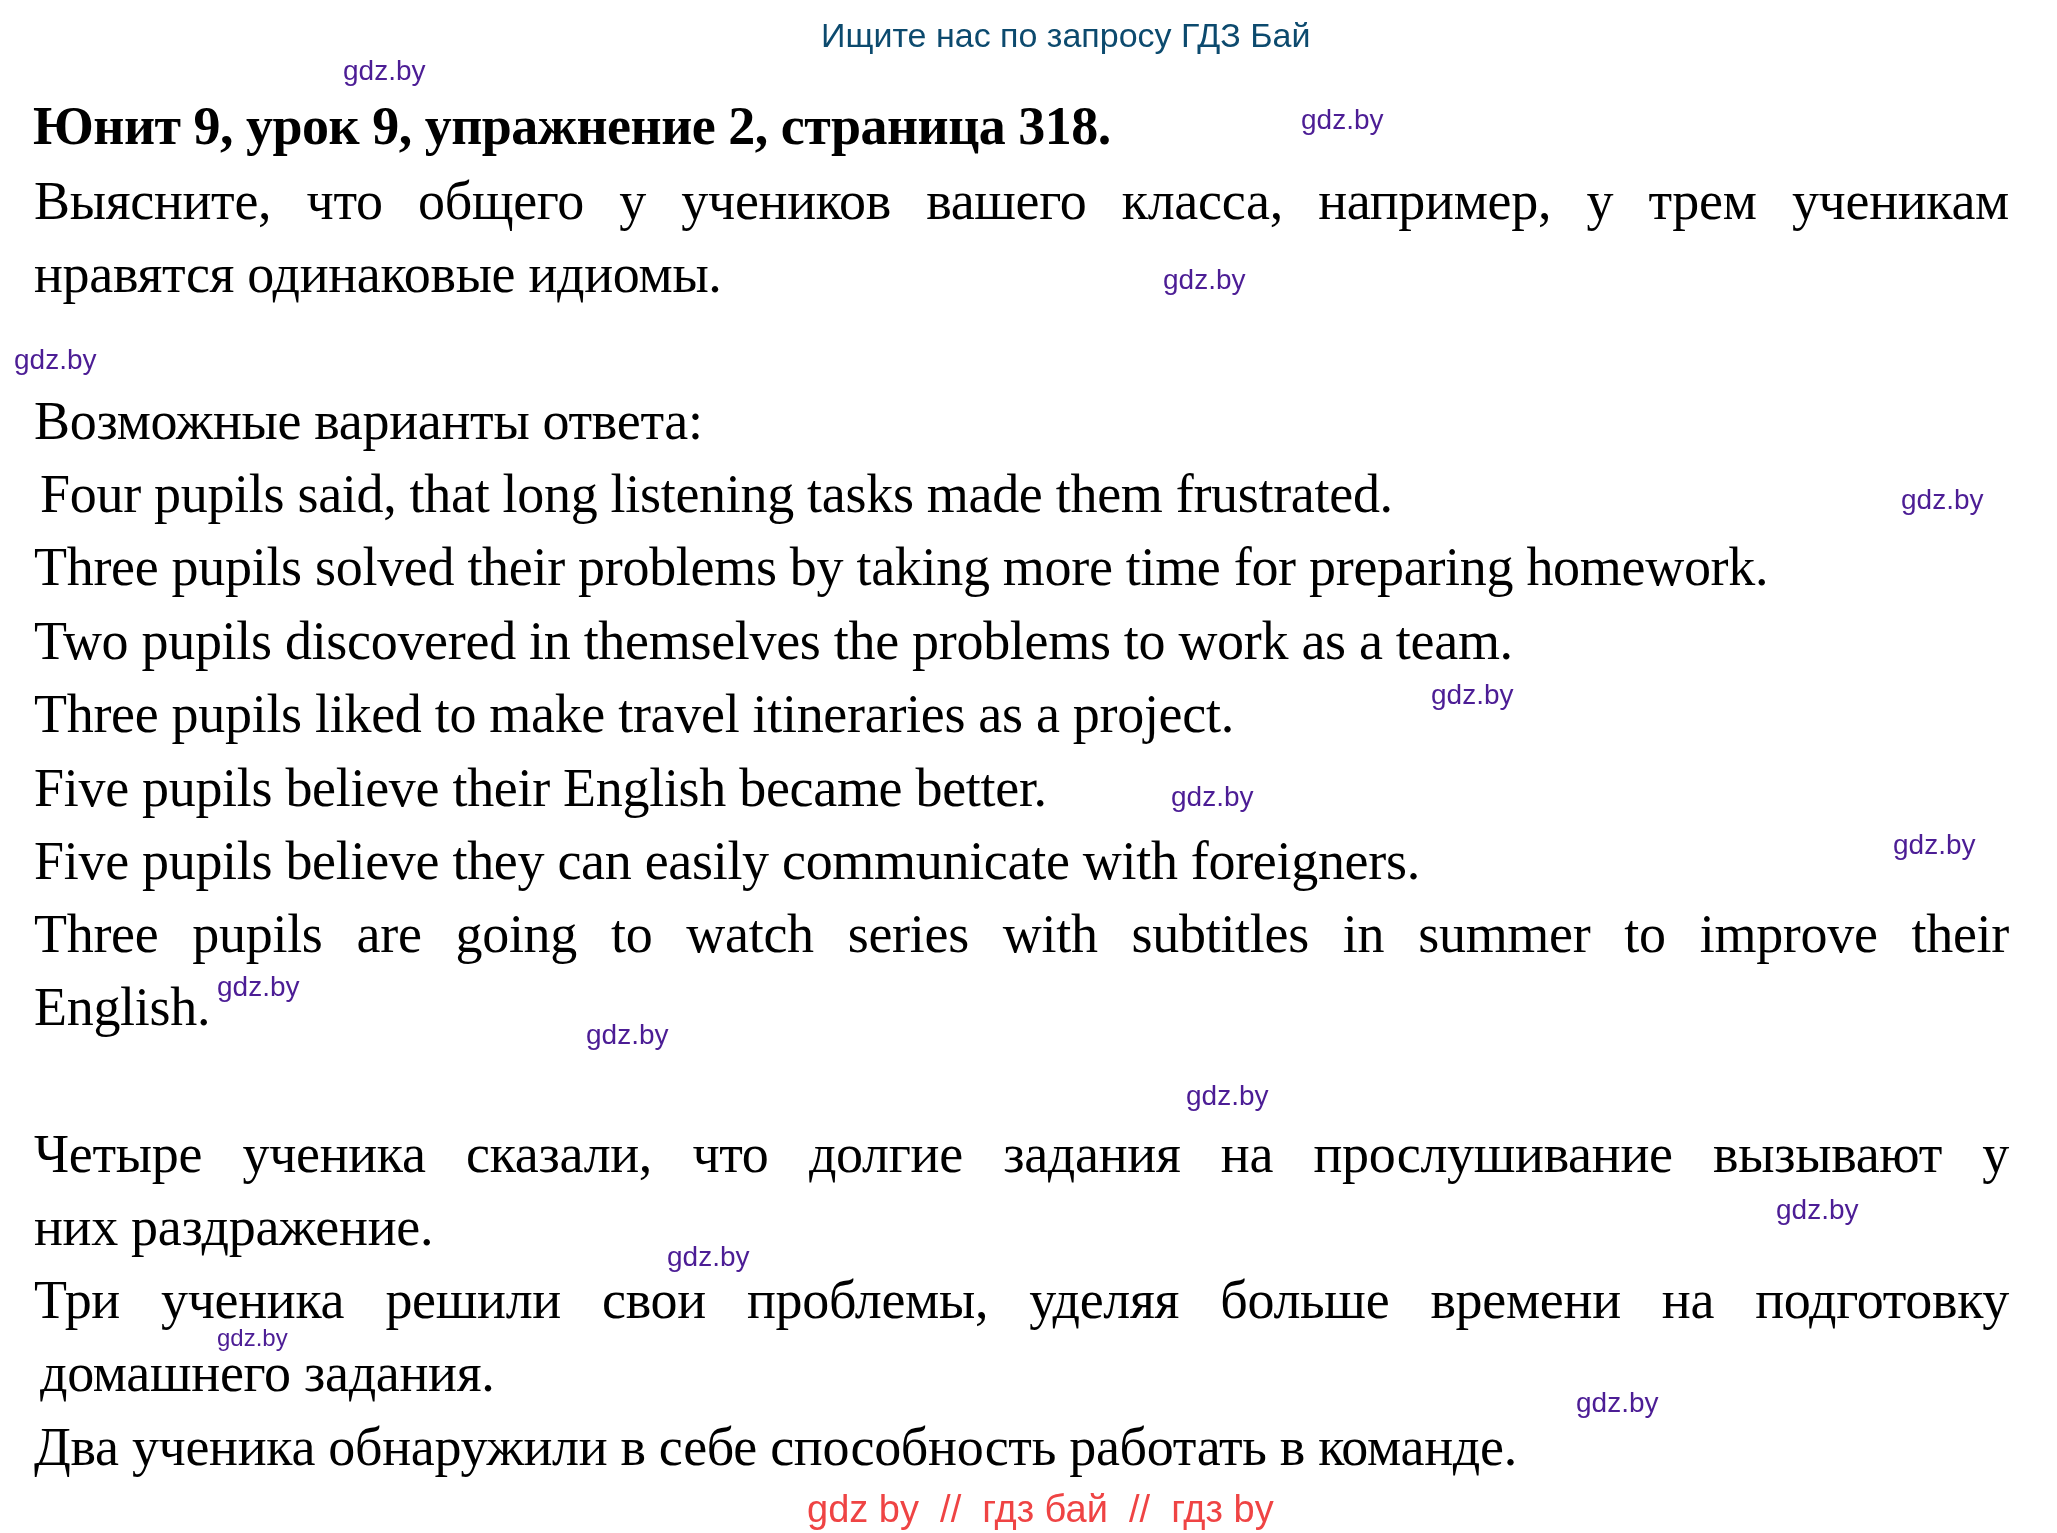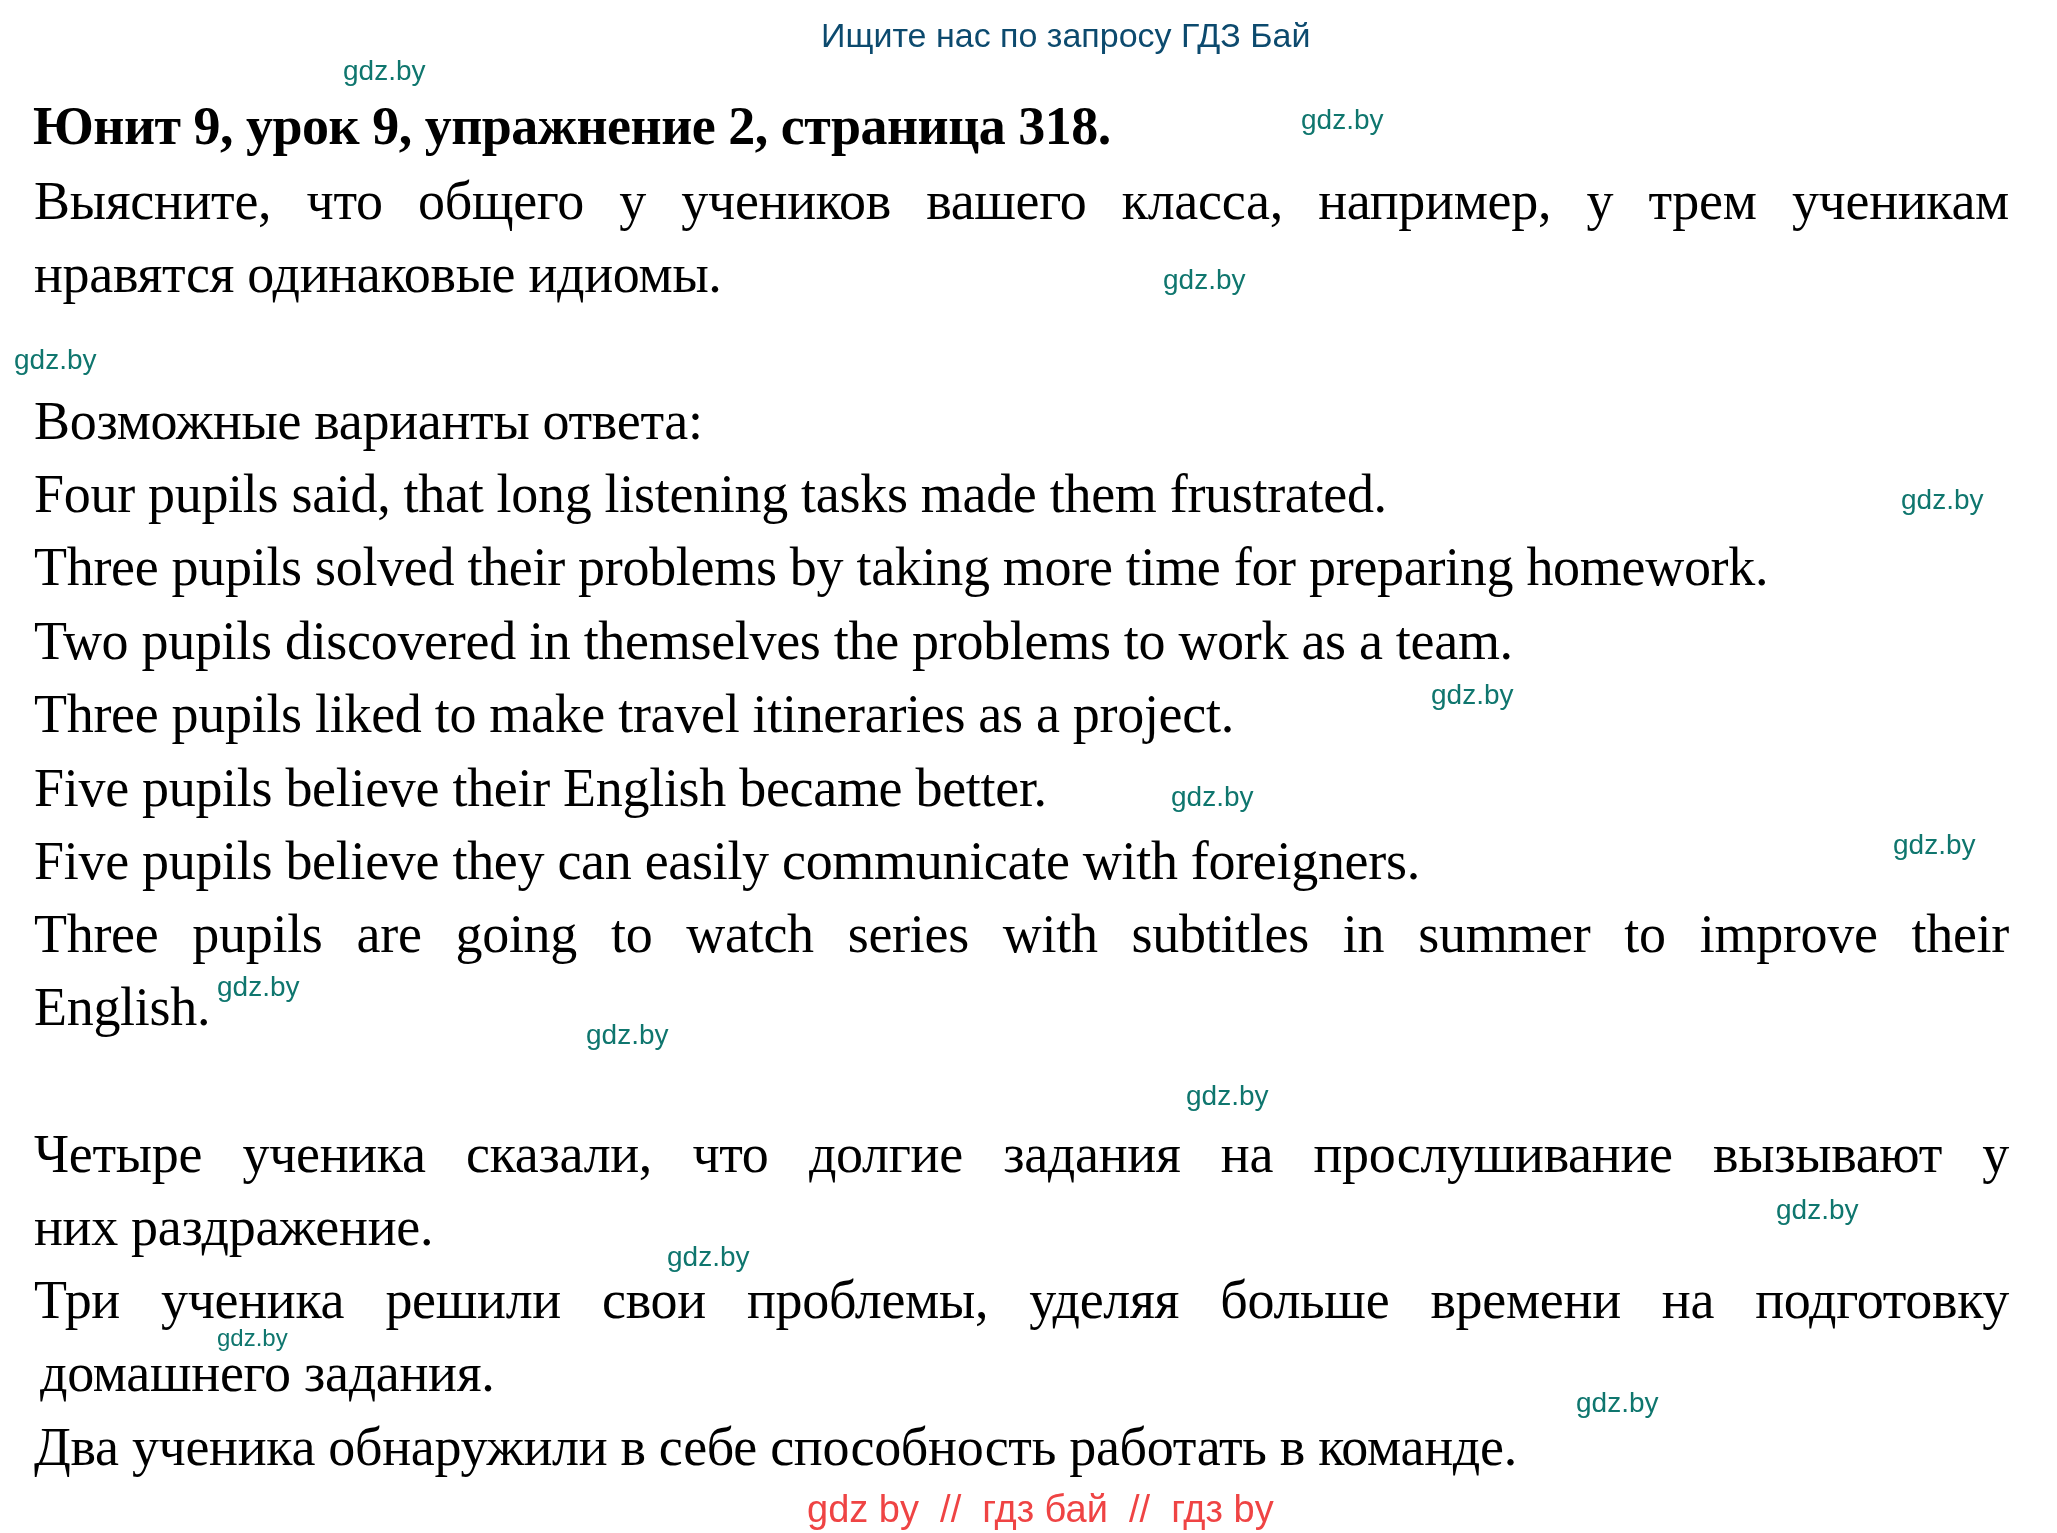--- a/index.html
+++ b/index.html
@@ -3,21 +3,21 @@
 <meta charset="utf-8">
 <style>
   html,body{margin:0;padding:0;background:#fff;}
   body{width:2057px;height:1533px;position:relative;overflow:hidden;}
   .abs{position:absolute;white-space:nowrap;}
   .serif{font-family:"Liberation Serif","DejaVu Serif",serif;color:#000;}
   .sans{font-family:"Liberation Sans","DejaVu Sans",sans-serif;}
   .promo{color:#0c4a6e;font-size:34px;top:16px;left:773px;margin-left:48px;}
   .title{font-weight:bold;font-size:54px;left:33px;top:95px;letter-spacing:-0.5px;}
   .line{font-size:54px;left:34px;letter-spacing:-0.3px;}
-  .wm{font-size:28px;color:#0f766e;}
+  .wm{font-size:28px;color:#4c1d95;}
   .footer{color:#ef4444;font-size:38px;top:1488px;left:807px;}
   .just{width:1975px;text-align:justify;text-align-last:justify;}
 </style>
 </head>
 <body>
 
 <div>
 
   <div class="abs sans promo">Ищите нас по запросу ГДЗ Бай</div>
 
@@ -26,21 +26,21 @@
   <div class="abs sans wm" style="left:1301px;top:104px;">gdz.by</div>
 
   <div class="abs serif line just" style="top:170px;">Выясните, что общего у учеников вашего класса, например, у трем ученикам</div>
   <div class="abs serif line" style="top:243px;">нравятся одинаковые идиомы.</div>
   <div class="abs sans wm" style="left:1163px;top:264px;">gdz.by</div>
 
   <div class="abs sans wm" style="left:14px;top:344px;">gdz.by</div>
 
   <div class="abs serif line" style="top:390px;">Возможные варианты ответа:</div>
 
-  <div class="abs serif line" style="top:463px;">Four pupils said, that long listening tasks made them frustrated.</div>
+  <div class="abs serif line" style="top:463px;margin-left:6px;">Four pupils said, that long listening tasks made them frustrated.</div>
   <div class="abs sans wm" style="left:1901px;top:484px;">gdz.by</div>
   <div class="abs serif line" style="top:536px;">Three pupils solved their problems by taking more time for preparing homework.</div>
   <div class="abs serif line" style="top:610px;">Two pupils discovered in themselves the problems to work as a team.</div>
   <div class="abs serif line" style="top:683px;">Three pupils liked to make travel itineraries as a project.</div>
   <div class="abs sans wm" style="left:1431px;top:679px;">gdz.by</div>
   <div class="abs serif line" style="top:757px;">Five pupils believe their English became better.</div>
   <div class="abs sans wm" style="left:1171px;top:781px;">gdz.by</div>
   <div class="abs serif line" style="top:830px;">Five pupils believe they can easily communicate with foreigners.</div>
   <div class="abs sans wm" style="left:1893px;top:829px;">gdz.by</div>
   <div class="abs serif line just" style="top:903px;">Three pupils are going to watch series with subtitles in summer to improve their</div>

